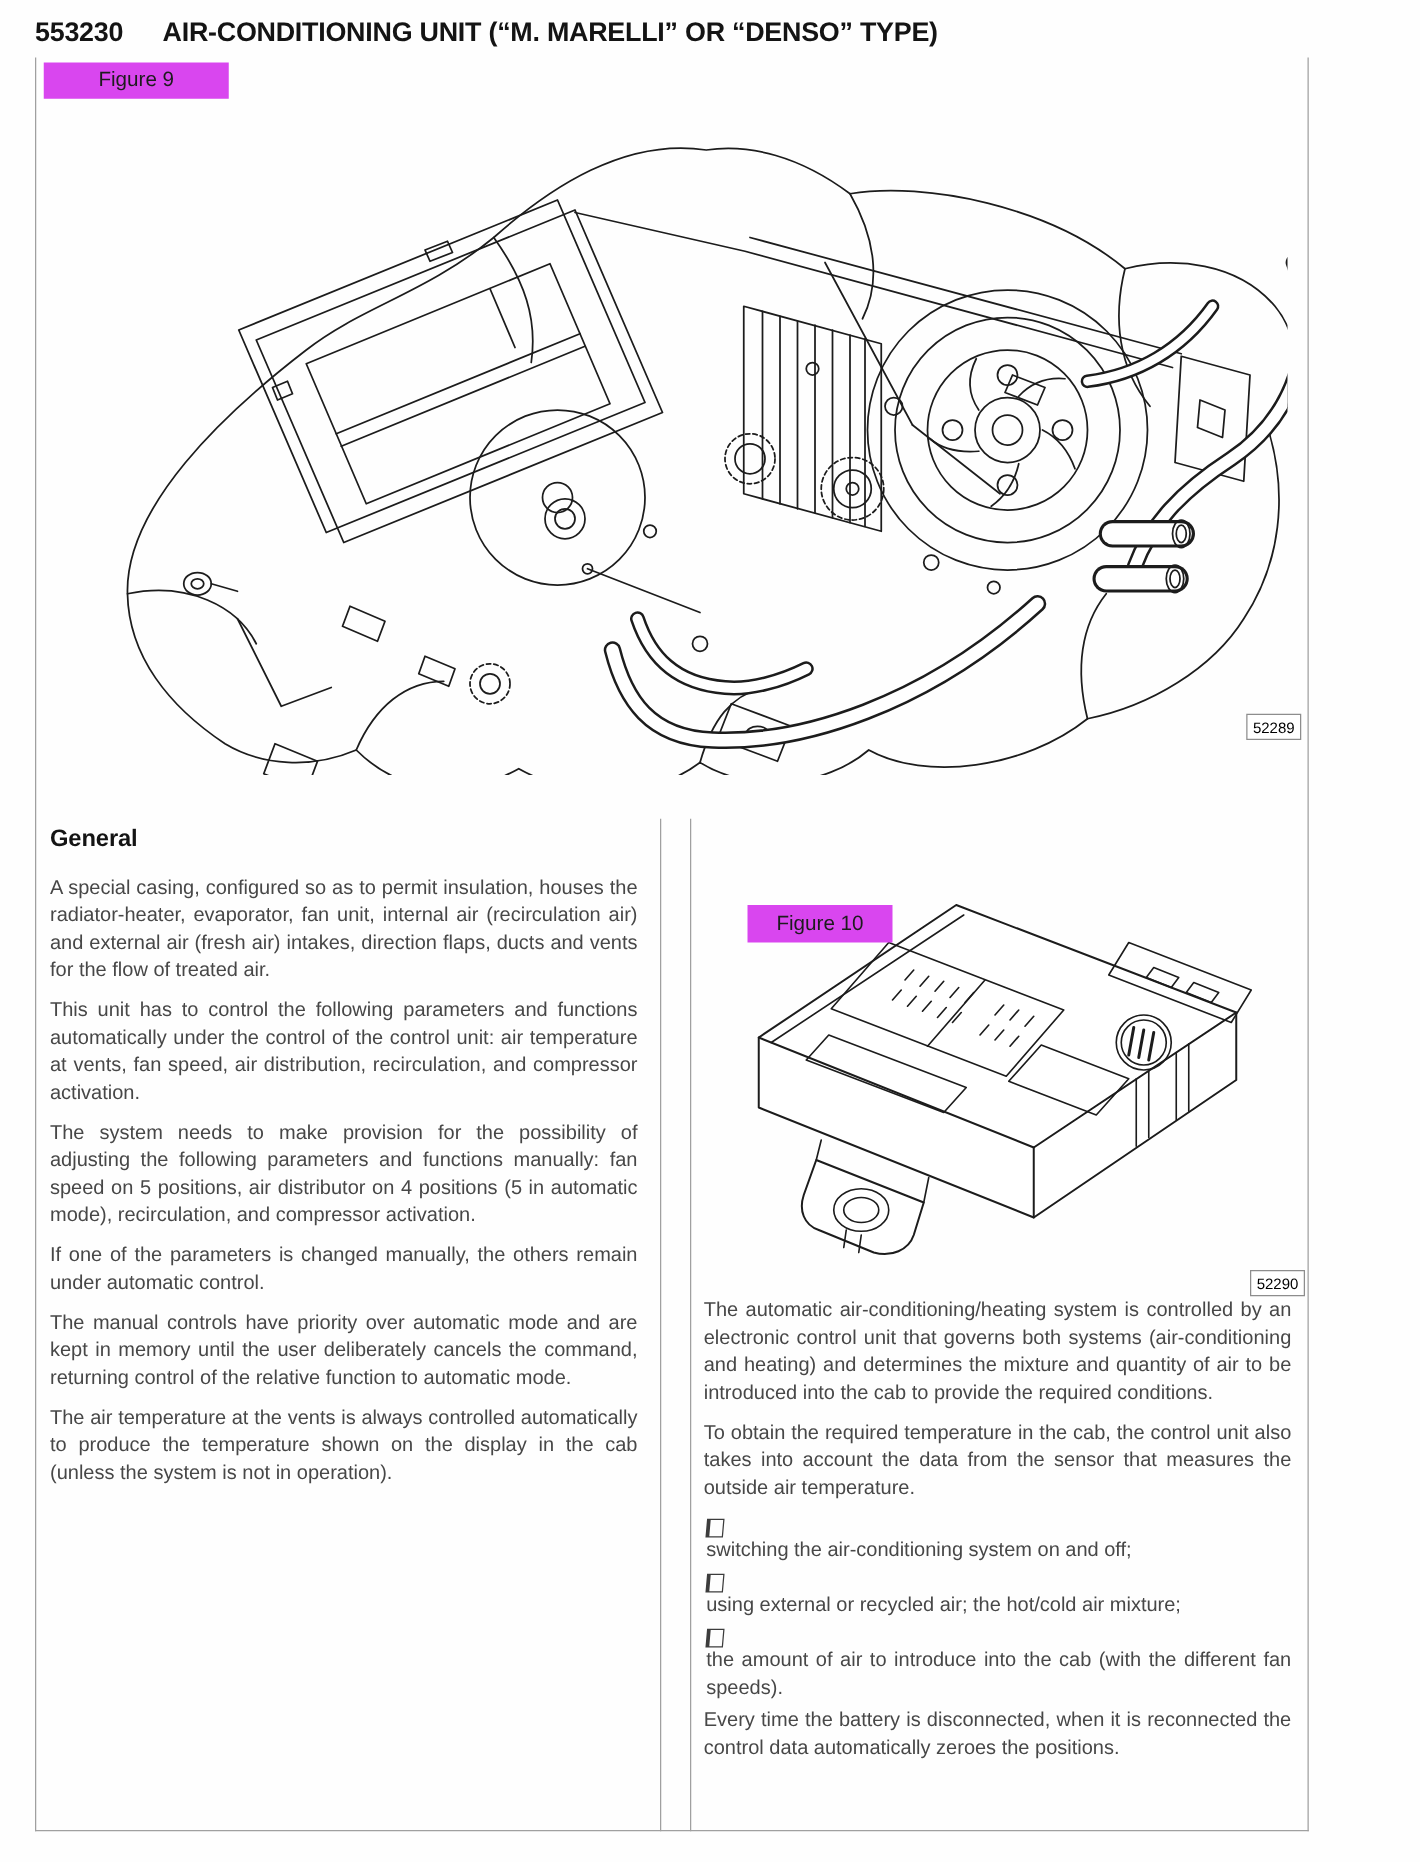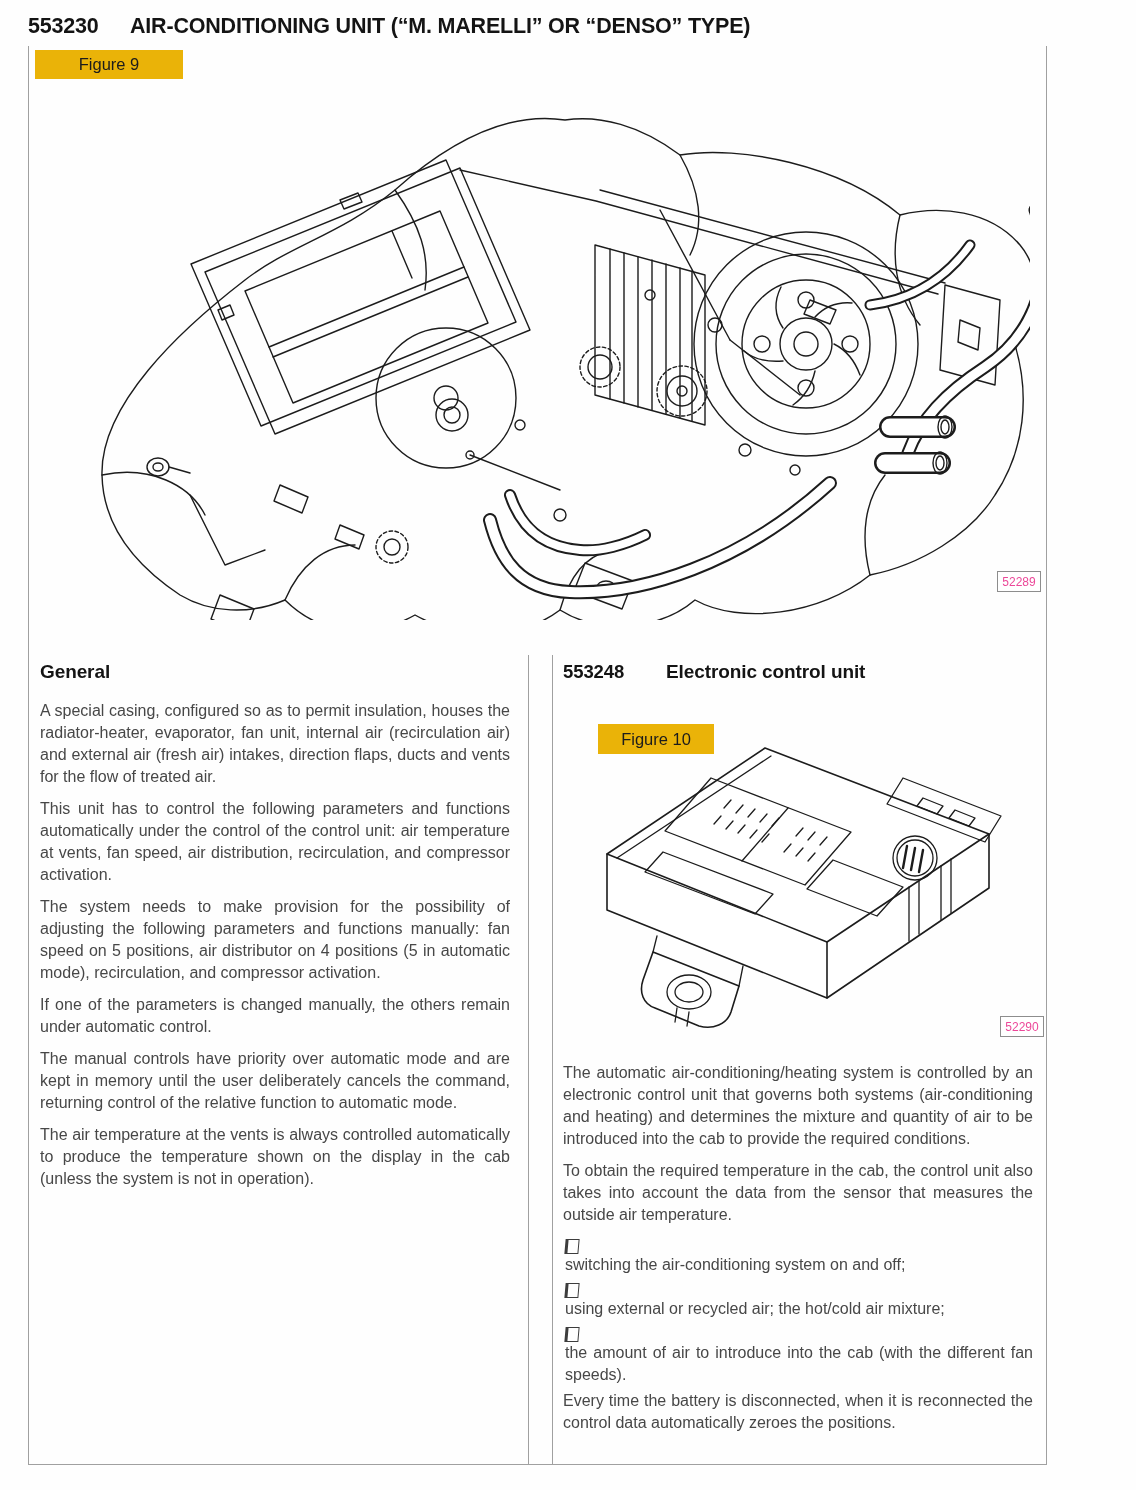--- a/index.html
+++ b/index.html
@@ -17,31 +17,31 @@
   
   .doc-header{
     position:absolute;left:28px;top:14px;
     font-weight:bold;font-size:21.5px;color:#141414;
     white-space:nowrap;letter-spacing:-0.2px;
   }
   .doc-header .code{display:inline-block;width:102px;}
   
   .fig-label{
     position:absolute;
-    background:#eab308;
+    background:#d946ef;
     color:#1c1c1c;font-size:16.5px;
     display:flex;align-items:center;justify-content:center;
   }
   .fig-label.f9{left:35px;top:50px;width:148px;height:29px;}
   .fig-label.f10{left:598px;top:724px;width:116px;height:30px;text-align:center;}
   
   .ref-box{
     position:absolute;
     border:1px solid #8d8d8d;background:#fff;
-    color:#ec4899;font-size:12px;
+    color:#000000;font-size:12px;
     width:42px;height:19px;
     display:flex;align-items:center;justify-content:center;
   }
   
   .col{position:absolute;width:470px;font-size:16px;line-height:22px;}
   .col-left{left:40px;top:660px;}
   .col-right{left:563px;top:660px;}
   .col h2{
     margin:0 0 16px 0;font-size:19px;line-height:24px;
     color:#141414;letter-spacing:-0.1px;
@@ -194,23 +194,20 @@
     <h2>General</h2>
     <p>A special casing, configured so as to permit insulation, houses the radiator-heater, evaporator, fan unit, internal air (recirculation air) and external air (fresh air) intakes, direction flaps, ducts and vents for the flow of treated air.</p>
     <p>This unit has to control the following parameters and functions automatically under the control of the control unit: air temperature at vents, fan speed, air distribution, recirculation, and compressor activation.</p>
     <p>The system needs to make provision for the possibility of adjusting the following parameters and functions manually: fan speed on 5 positions, air distributor on 4 positions (5 in automatic mode), recirculation, and compressor activation.</p>
     <p>If one of the parameters is changed manually, the others remain under automatic control.</p>
     <p>The manual controls have priority over automatic mode and are kept in memory until the user deliberately cancels the command, returning control of the relative function to automatic mode.</p>
     <p class="last">The air temperature at the vents is always controlled automatically to produce the temperature shown on the display in the cab (unless the system is not in operation).</p>
   </div>
 
   <div class="col col-right">
-    <h2>
-      <span class="sec-code">553248</span><span>Electronic control unit</span>
-    </h2>
 
     <svg class="fig10-svg" width="420" height="300" viewBox="0 0 420 300" style="margin-top:56px;">
       <g fill="#ffffff" stroke="#1c1c1c" stroke-width="1.6" stroke-linejoin="round" stroke-linecap="round">
 
         <path d="M172,8 L396,94 L396,148 L234,258 L14,170 L14,114 Z"></path>
         <path d="M14,114 L234,202 L396,94" fill="none"></path>
         <path d="M234,202 L234,258" fill="none"></path>
         <path d="M172,8 L234,202" fill="none" stroke="none"></path>
       </g>
       <g fill="none" stroke="#1c1c1c" stroke-width="1.3" stroke-linejoin="round" stroke-linecap="round">

